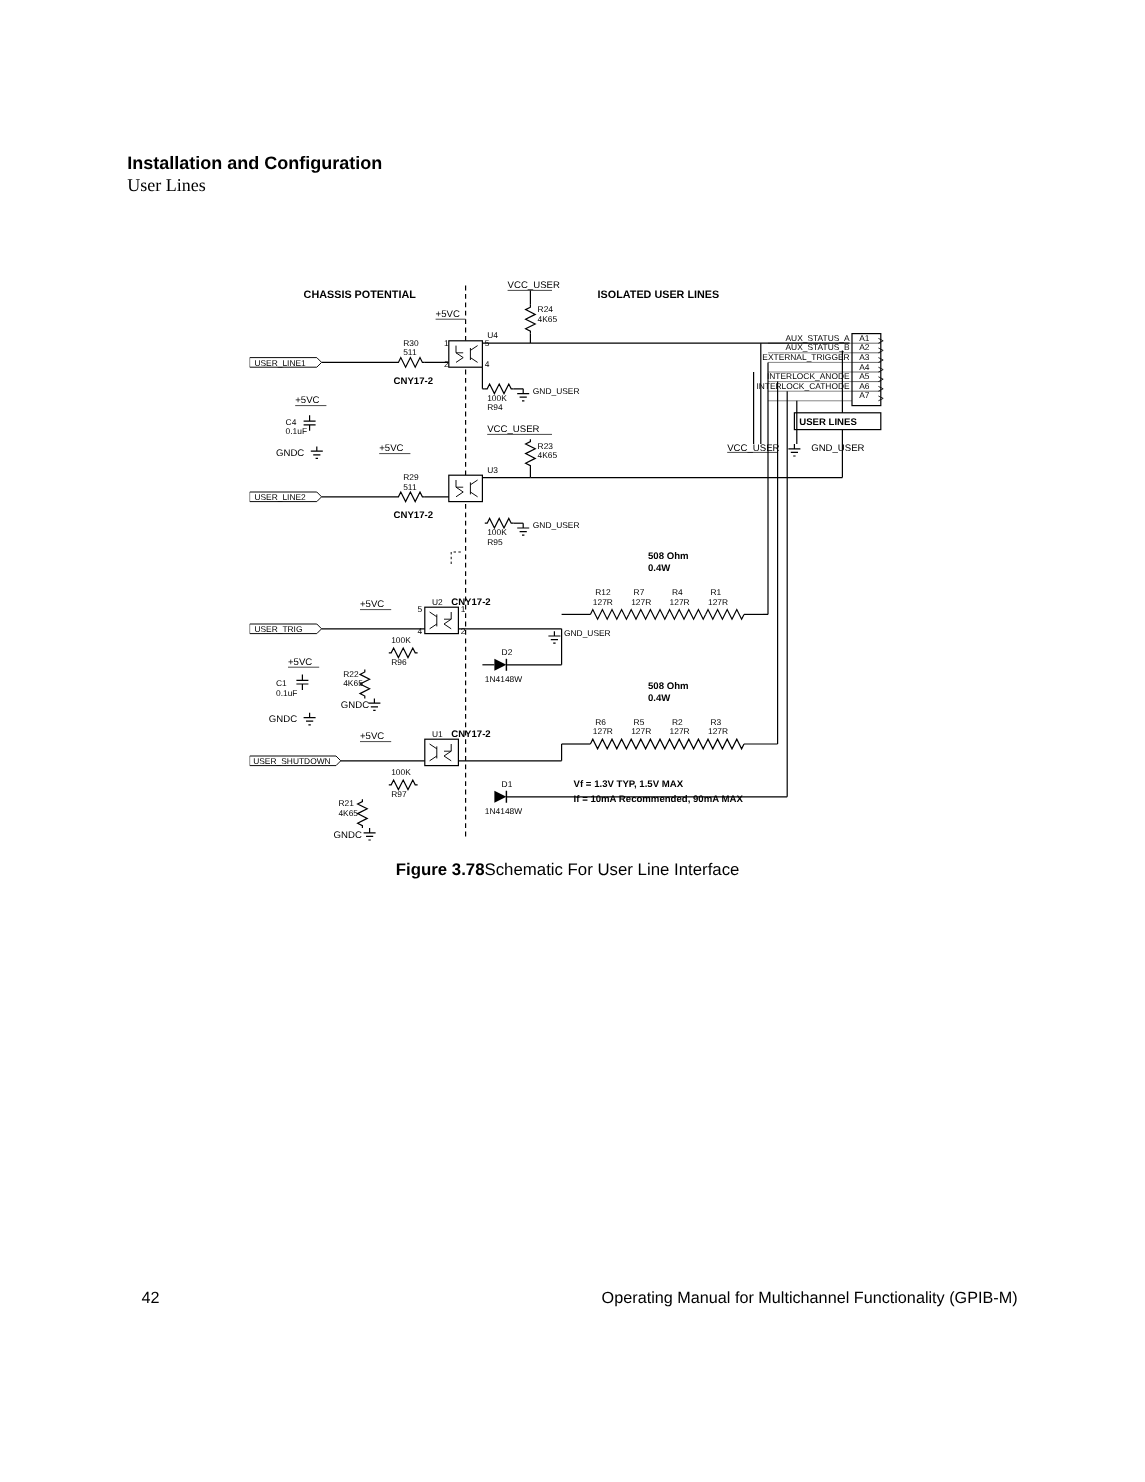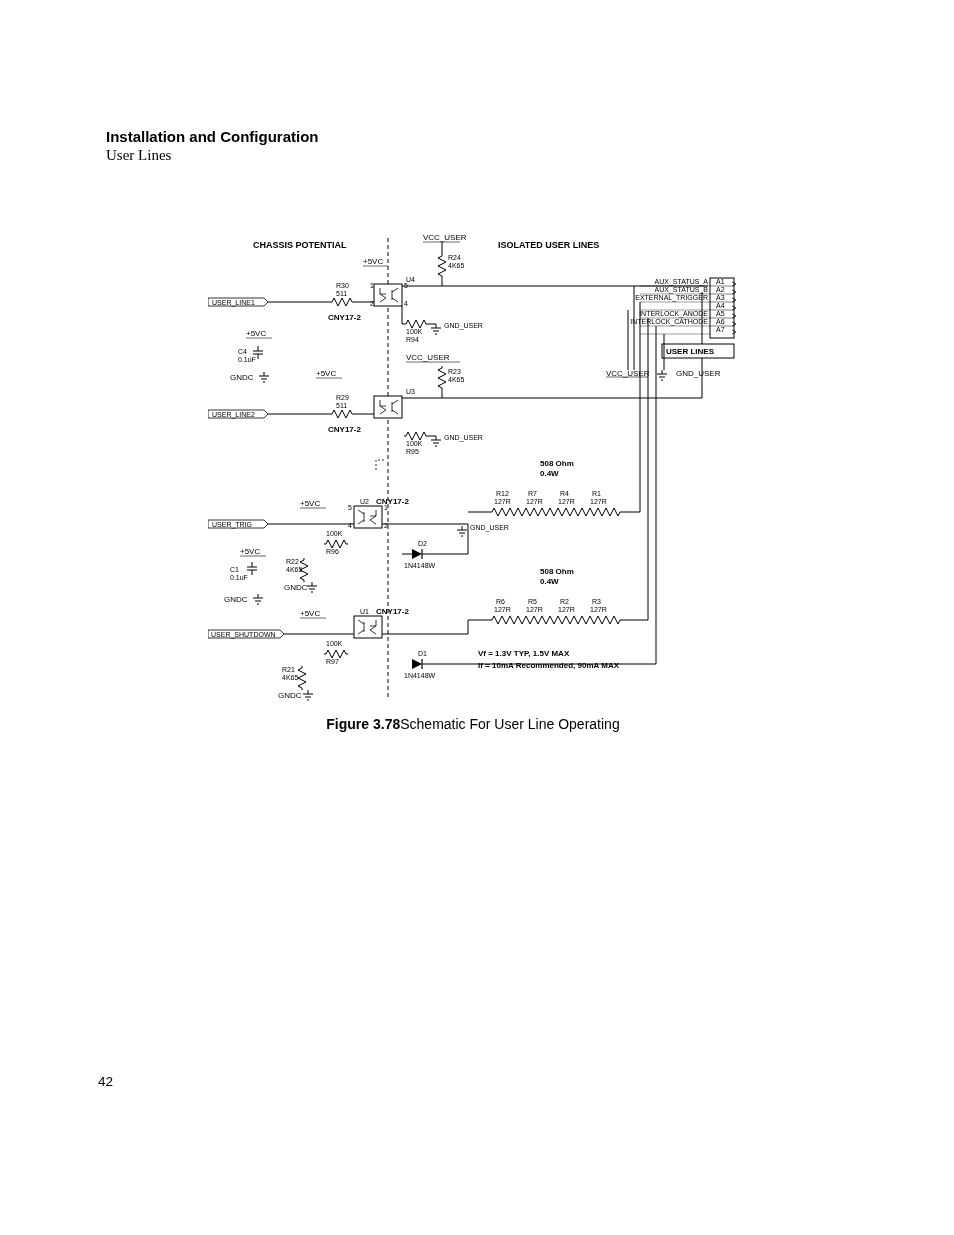--- a/index.html
+++ b/index.html
@@ -41,21 +41,21 @@
   }
   .caption {
     text-align: center;
     font-size: 14px;
     margin-top: 8px;
   }
   .caption b { font-weight: bold; }
   .footer {
     position: absolute;
     bottom: 146px;
-    left: 98px;
+    left: 118px;
     right: 106px;
     display: flex;
     justify-content: space-between;
     font-size: 13.5px;
   }
   
   svg text {
     font-family: Arial, Helvetica, sans-serif;
     fill: #000;
   }
@@ -360,20 +360,21 @@
       <line x1="448" y1="98" x2="448" y2="436" stroke="#000"></line>
 
       <line x1="500" y1="58" x2="500" y2="58" stroke="#000"></line>
       <line x1="426" y1="58" x2="426" y2="142" stroke="#000"></line>
       <line x1="420" y1="82" x2="420" y2="142" stroke="#000"></line>
       <line x1="456" y1="106" x2="456" y2="142" stroke="#000"></line>
 
     </svg>
 
     <p class="caption">
-      <b>Figure 3.78</b><span>Schematic For User Line Operating</span>
+      <b>Figure 3.78</b><span>Schematic For User Line Interface</span>
     </p>
   </div>
 
   <div class="footer">
     <span>42</span>
+    <span>Operating Manual for Multichannel Functionality (GPIB-M)</span>
   </div>
 </div>
 
 </body></html>

